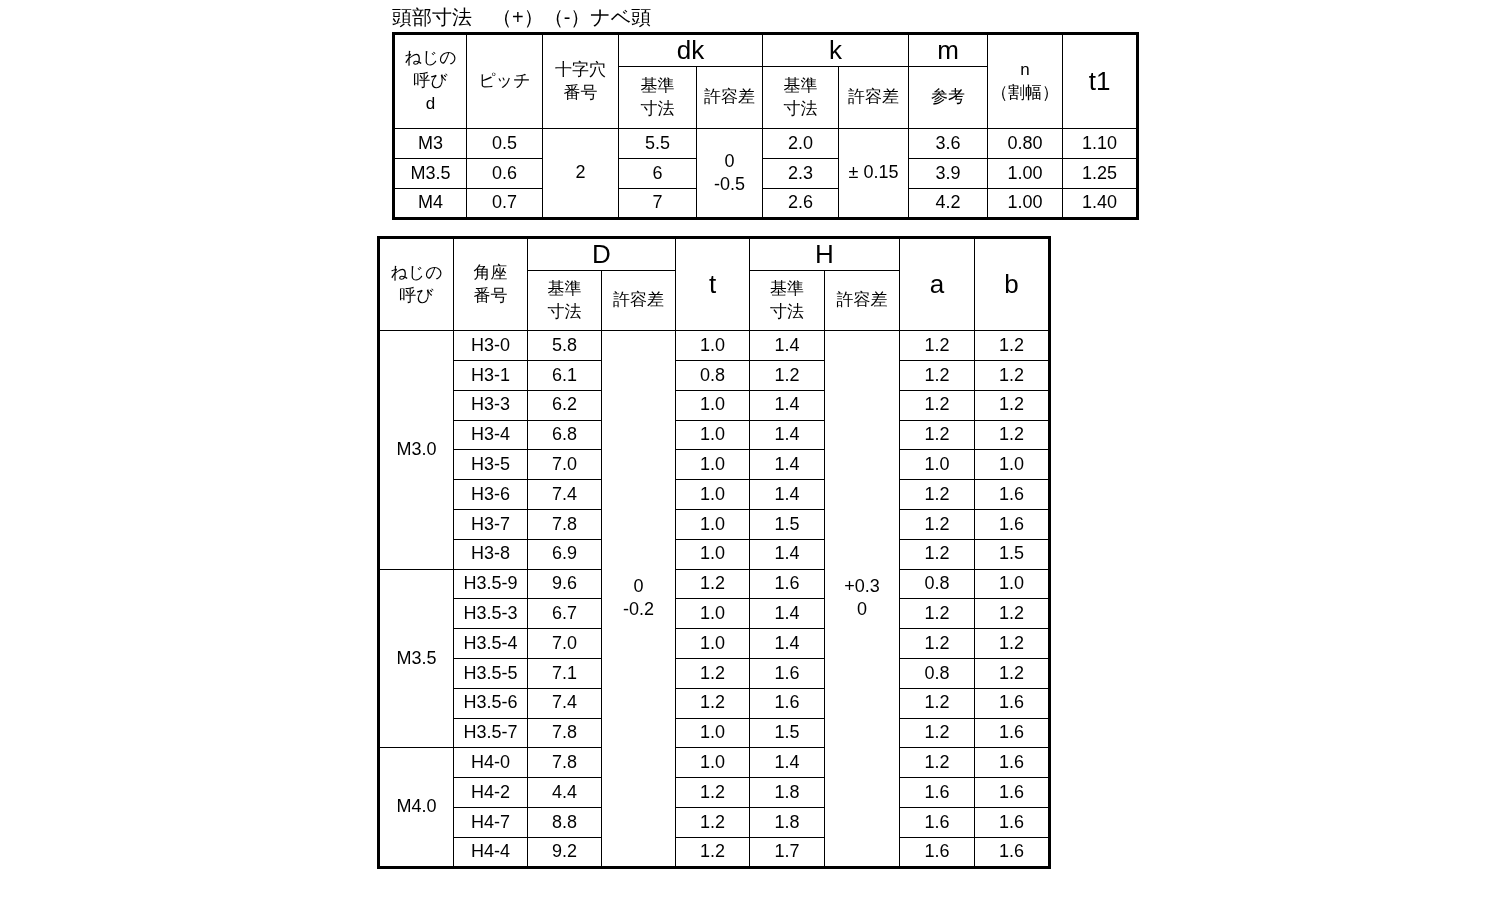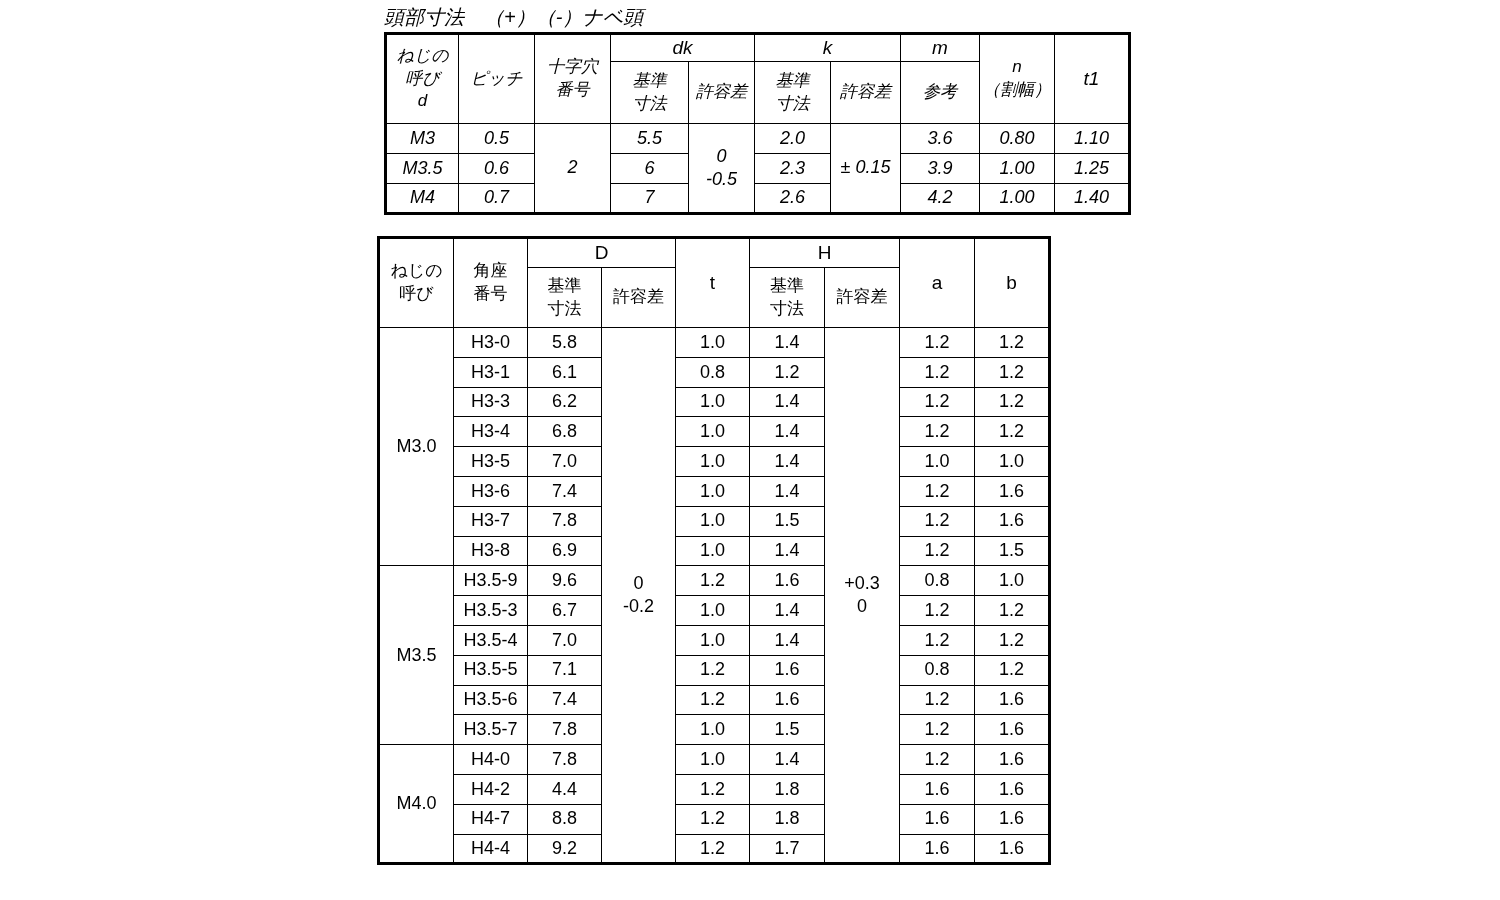--- a/index.html
+++ b/index.html
@@ -5,21 +5,21 @@
   * { margin: 0; padding: 0; box-sizing: border-box; }
   html, body {
     width: 1500px; height: 900px;
     background: #ffffff;
     font-family: "Liberation Sans", "DejaVu Sans", sans-serif;
     color: #000000;
   }
   body { position: relative; overflow: hidden; }
 
   .tbl-wrap { position: absolute; }
-  .wrap-pan  { left: 384px; top: 6px; font-style: italic; }
+  .wrap-pan  { left: 392px; top: 6px; }
   .wrap-htype { left: 377px; top: 236px; }
 
   .tbl-title {
     font-size: 20px;
     line-height: 22px;
     margin-bottom: 4px;
     white-space: pre;
     color: #000;
     font-weight: 500;
   }
@@ -33,21 +33,21 @@
     border: 1.5px solid #000;
     text-align: center;
     vertical-align: middle;
     white-space: pre-line;
     font-weight: normal;
     padding: 0;
     overflow: hidden;
   }
 
   .jp-head { font-size: 17px; line-height: 1.35; }
-  .lt-head { font-size: 19px; line-height: 1.2; }
+  .lt-head { font-size: 26px; line-height: 1.2; }
   .num     { font-size: 18px; line-height: 1.3; }
 
   
   .t-pan tr.hrow-top { height: 28px; }
   .t-pan tr.hrow-sub { height: 62px; }
   .t-pan tbody tr    { height: 30px; }
 
   .t-htype tr.hrow-top { height: 30px; }
   .t-htype tr.hrow-sub { height: 60px; }
   .t-htype tbody tr    { height: 29.8px; }

